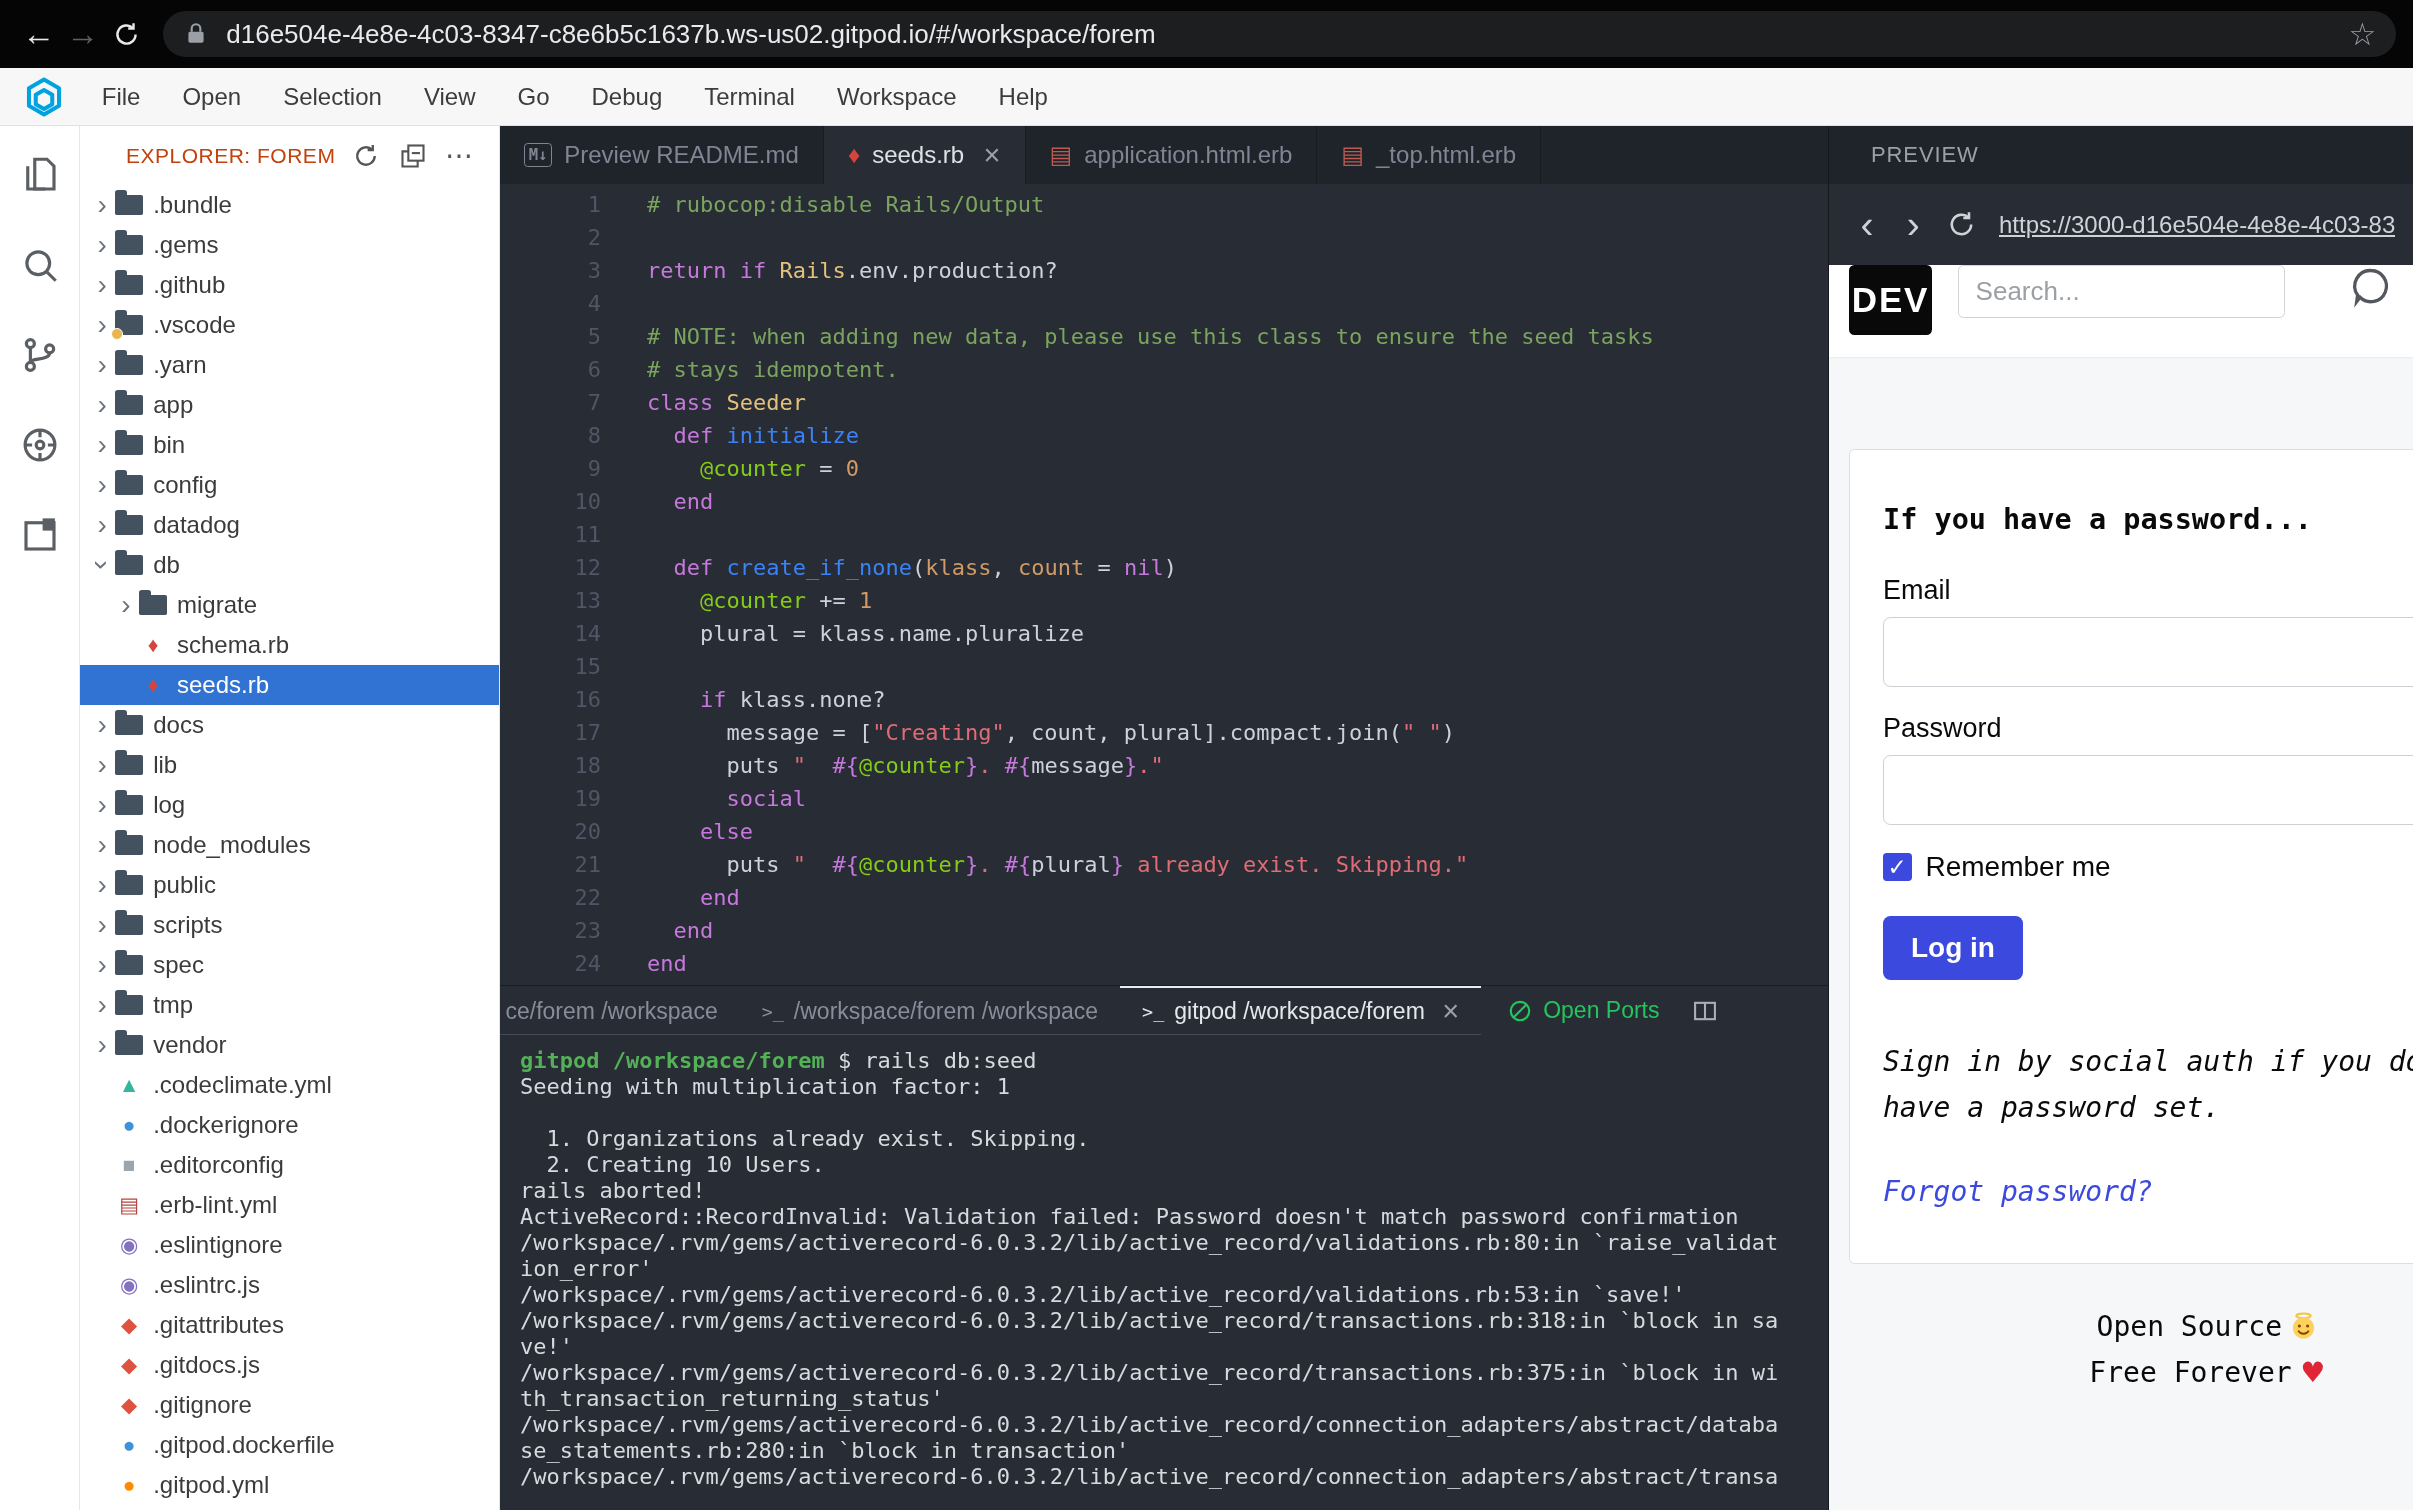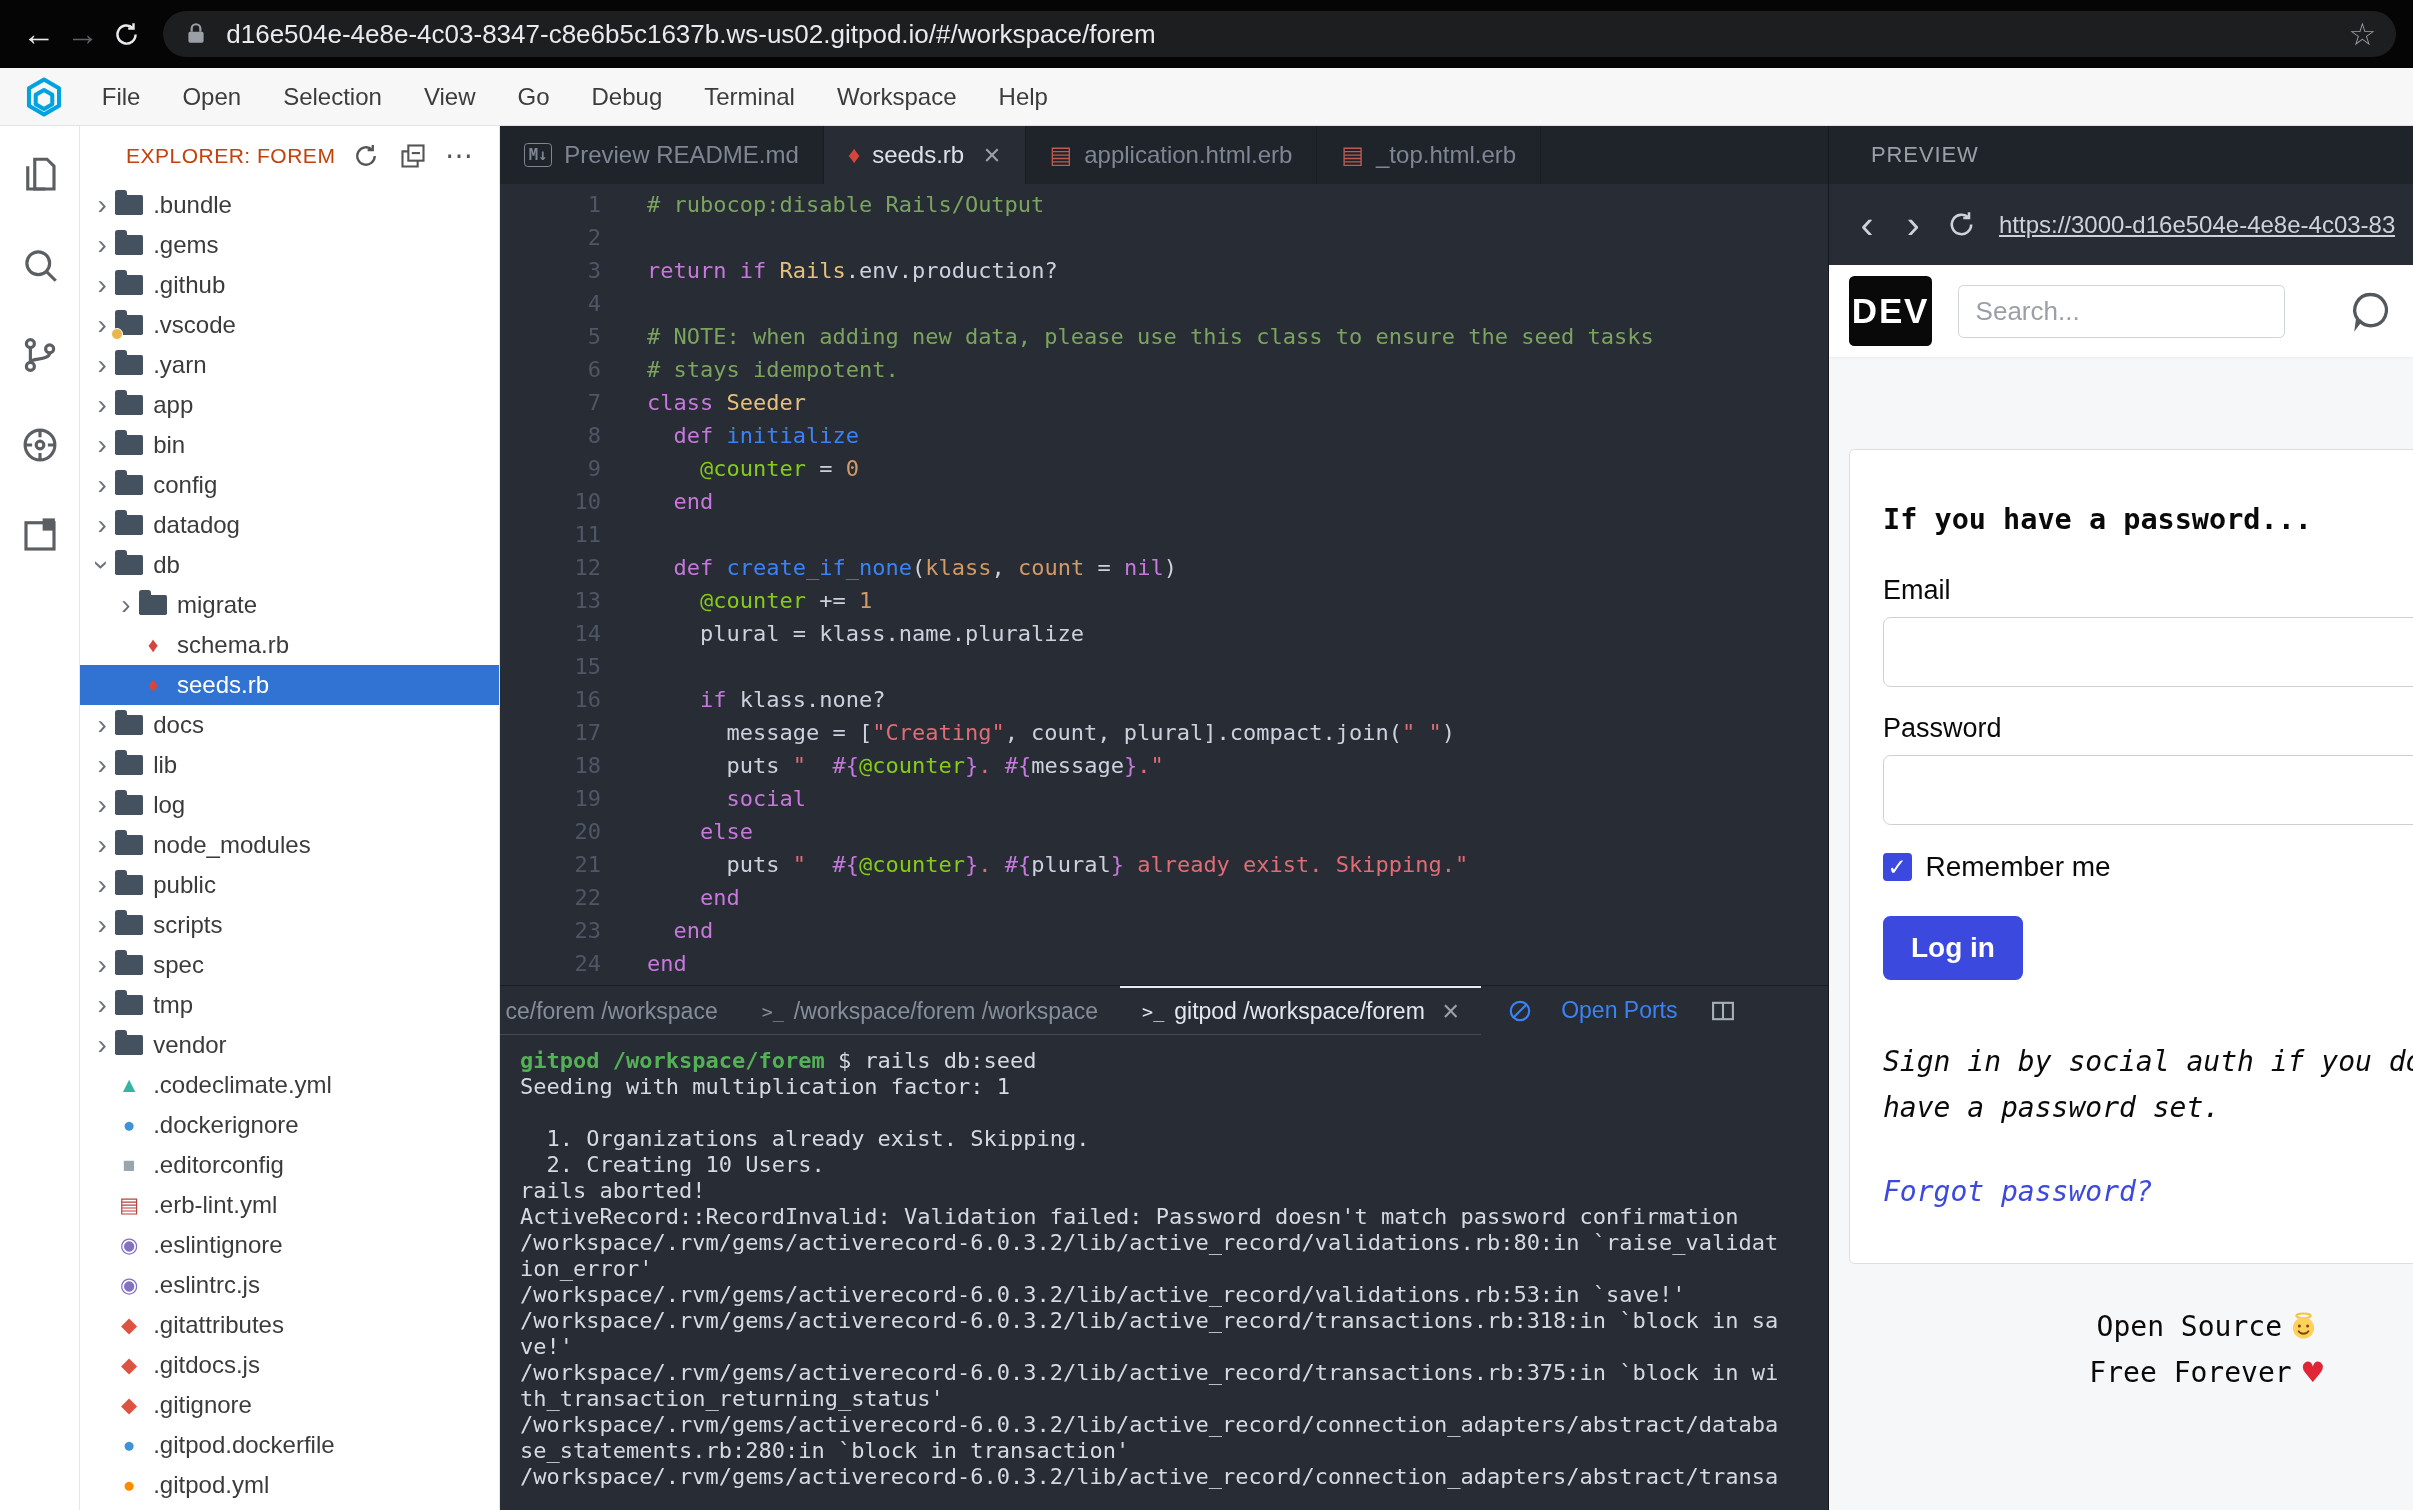--- a/index.html
+++ b/index.html
@@ -54,37 +54,37 @@
   .lc{padding-left:46px;white-space:pre;color:#ccd2dd}
   .tk-c{color:#7ba45e}.tk-k{color:#c678dd}.tk-t{color:#e5c07b}.tk-f{color:#3b82f6}
   .tk-s{color:#e06c75}.tk-n{color:#d19a66}.tk-v{color:#84cc16}.tk-p{color:#d19a66}.tk-x{color:#ccd2dd}
 
   .term-strip{height:50px;flex:none;display:flex;align-items:stretch;border-top:0.9px solid #1a1d23;background:#282c34;font-size:23px;color:#868e9c;overflow:hidden}
   .ttabs{display:flex;align-items:stretch;border-bottom:0.9px solid #434955}
   .ttab{display:flex;align-items:center;gap:10px;padding:0 22px;white-space:nowrap;border-top:2.8px solid transparent}
   .ttab:first-child{padding-left:5.5px}
   .ttab.active{color:#e4e8ee;border-top:2.8px solid #e8ecf2}
   .tprompt{font:18.4px "DejaVu Sans Mono",monospace}
-  .ports{display:flex;align-items:center;gap:28px;margin-left:26px;color:#3b82f6;white-space:nowrap}
+  .ports{display:flex;align-items:center;gap:10px;margin-left:26px;color:#22c55e;white-space:nowrap}
   .split-ic{display:flex;align-items:center;margin:0 22px 0 31px;color:#a7afba}
   .terminal{flex:1;overflow:hidden;padding:13px 0 0 20px;font:22px/26px "DejaVu Sans Mono",monospace;color:#d6dae0}
   .tl{min-height:26px;white-space:pre}
   .tt-g{color:#54b158;font-weight:700}
   .tt-w{color:#d6dae0}
 
   
   .preview-col{width:585px;flex:none;display:flex;flex-direction:column;border-left:0.9px solid #15181d;background:#282c34;overflow:hidden}
   .preview-header{height:58px;flex:none;background:#1f232a;display:flex;align-items:center;padding-left:42px;font-size:22px;letter-spacing:0.9px;color:#9aa0a8}
   .preview-nav{height:81px;flex:none;display:flex;align-items:center;padding:0 18.4px;gap:7.4px}
   .pnav-ic{font-size:39px;color:#ced3da;width:39px;text-align:center;line-height:39px}
   .pnav-svg{width:33px;height:33px;color:#ced3da;margin:0 5.5px;display:flex;align-items:center}
   .purl{font-size:24px;color:#ced3da;text-decoration:underline;white-space:nowrap;overflow:hidden;flex:1;margin-left:7.4px}
   .preview-body{flex:1;background:#f6f7f8;overflow:hidden;display:flex;flex-direction:column}
 
-  .dev-nav{height:92px;background:#fff;display:flex;align-items:center;padding:0 20px;flex:none;box-shadow:0 0.9px 2.8px rgba(0,0,0,.10)}
+  .dev-nav{height:92px;background:#fff;display:flex;align-items:flex-start;padding:0 20px;flex:none;box-shadow:0 0.9px 2.8px rgba(0,0,0,.10)}
   .dev-logo{width:83px;height:70px;background:#090909;border-radius:5.5px;color:#fff;display:flex;align-items:center;justify-content:center;font-weight:700;font-size:35px;letter-spacing:1.8px;flex:none}
   .dev-search{margin-left:26px;width:327px;height:53px;border:1.8px solid #d0d4d8;border-radius:5.5px;font-size:26px;padding:0 16.6px;color:#333;background:#fff;font-family:"Liberation Sans",sans-serif}
   .dev-search::placeholder{color:#9aa0a6}
   .dev-bubble{margin-left:auto;width:44px;height:44px;color:#53585e}
   .dev-main{flex:1;overflow:hidden}
   .login-card{margin:92px 0 0 20px;width:717px;background:#fff;border:0.9px solid #dcdee0;border-radius:5.5px;padding:53px 33px 55px}
   .card-heading{font:700 28.5px "DejaVu Sans Mono",monospace;color:#0a0a0a;margin-bottom:39px;white-space:nowrap}
   .field-label{font-size:27px;color:#0a0a0a;margin-bottom:11px}
   .field-input{display:block;width:100%;height:70px;border:1.8px solid #ccd0d4;border-radius:7.4px;background:#fff;margin-bottom:26px;font-size:28px;padding:0 14.7px}
   .remember-row{display:flex;align-items:center;gap:14px;margin:3.7px 0 33px}

